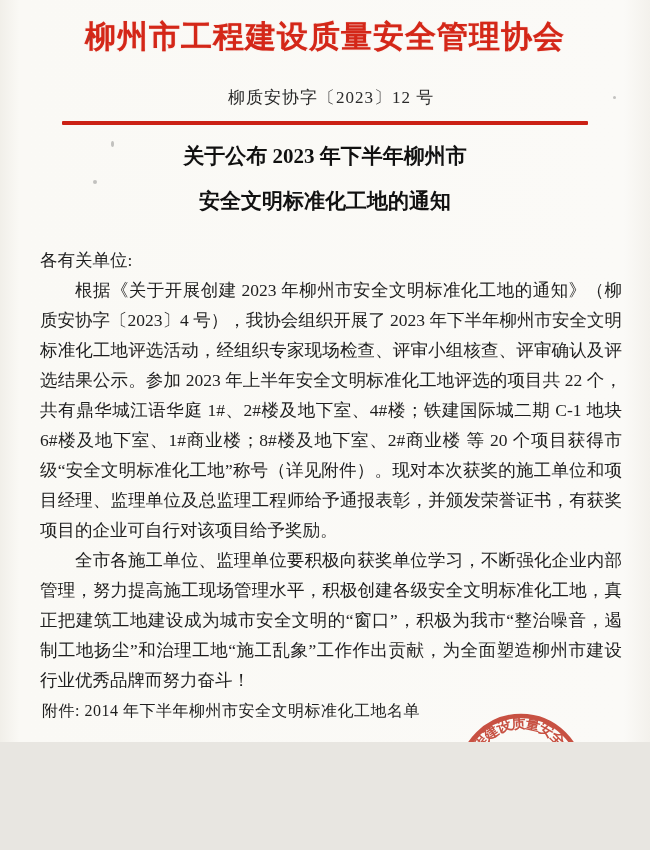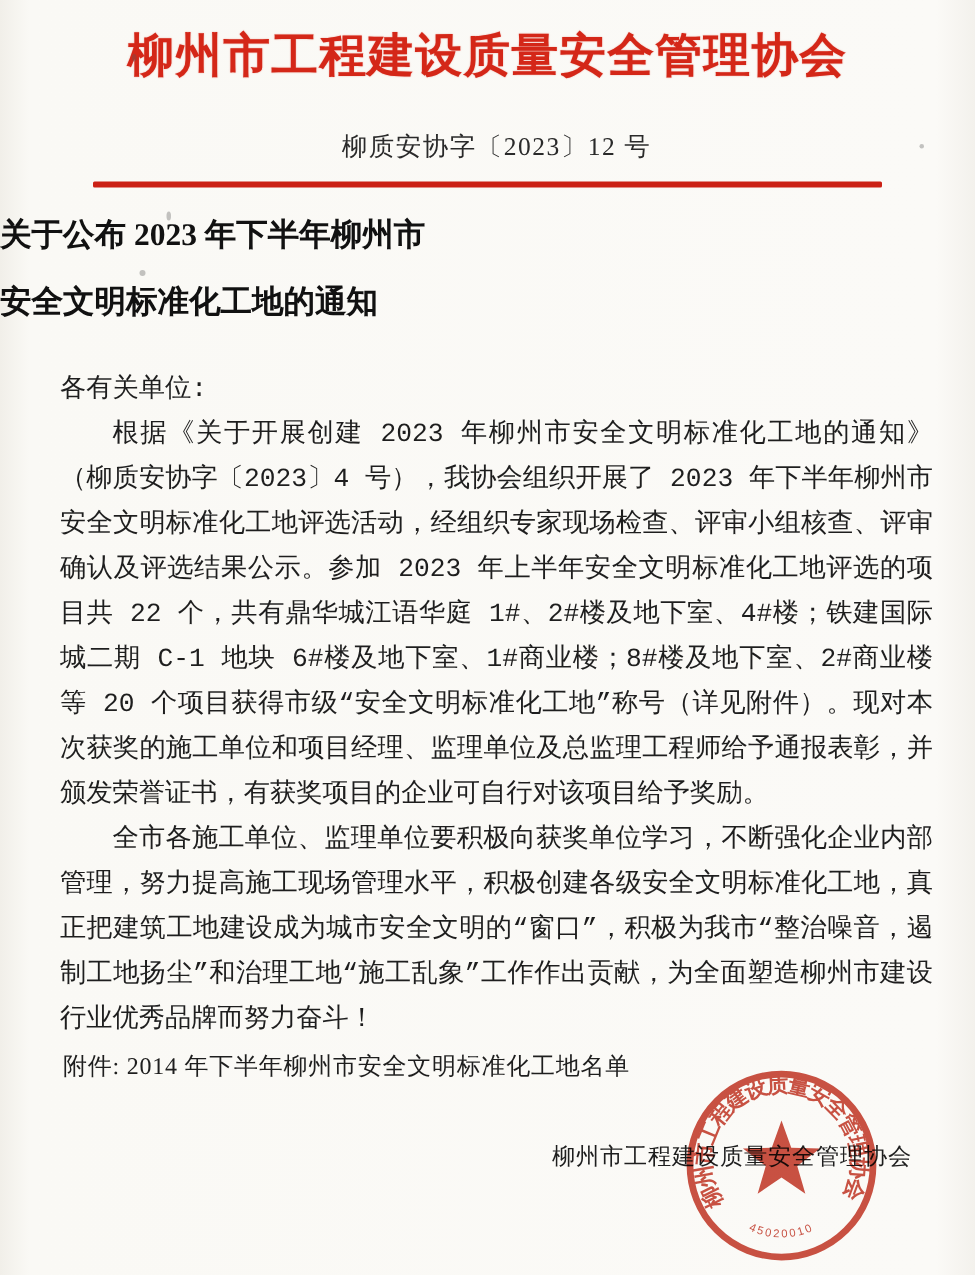--- a/index.html
+++ b/index.html
@@ -1,20 +1,20 @@
 <!DOCTYPE html>
 <html><head>
 <meta charset="utf-8">
 <style>
   * { margin: 0; padding: 0; box-sizing: border-box; }
   html, body { background: #e8e6e1; }
   .page {
     position: relative;
     width: 650px;
-    height: 850px;
+    height: 742px;
     margin: 0 auto;
     background:
       linear-gradient(90deg, #f1efe9 0%, #faf9f5 3%, #fbfaf7 96%, #f3f1ec 100%),
       #faf9f6;
     font-family: "Liberation Serif", serif;
     color: #222222;
     overflow: hidden;
   }
   .org-header {
     position: absolute;
@@ -38,34 +38,34 @@
   .red-divider {
     position: absolute;
     top: 121px; left: 62px;
     width: 526px; height: 4px;
     background: #cb2115;
     border-radius: 1px;
   }
   .doc-title {
     position: absolute;
     top: 134px; left: 0; right: 0;
+    text-align: center;
     font-size: 21px;
     font-weight: bold;
     line-height: 45px;
     color: #111;
   }
   .body-text {
     position: absolute;
     top: 245px; left: 40px;
     width: 582px;
     font-size: 17.5px;
     line-height: 30px;
     text-align: justify;
     color: #1e1e1e;
-    font-family: Liberation Mono, monospace;
   }
   .body-text .salutation { text-indent: 0; }
   .body-text p.para { text-indent: 2em; }
   .attachment-line {
     position: absolute;
     top: 701px; left: 42px;
     font-size: 16px;
     letter-spacing: .5px;
     color: #1e1e1e;
   }

